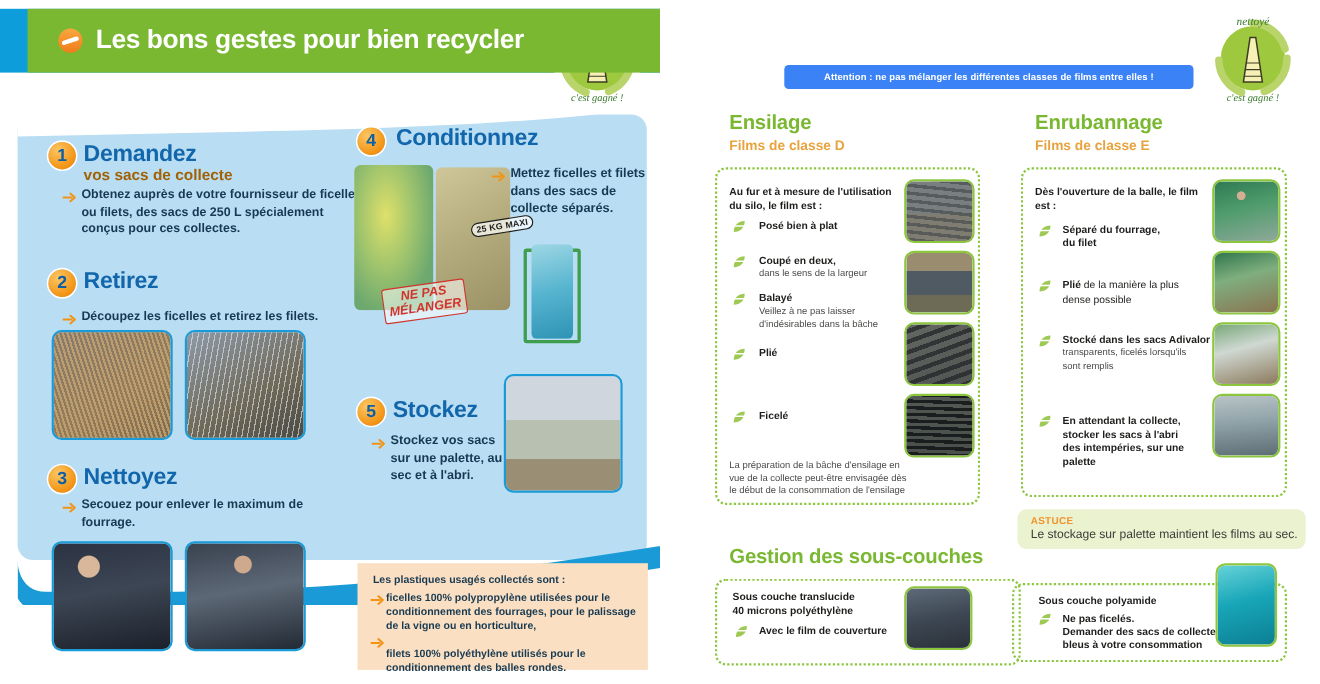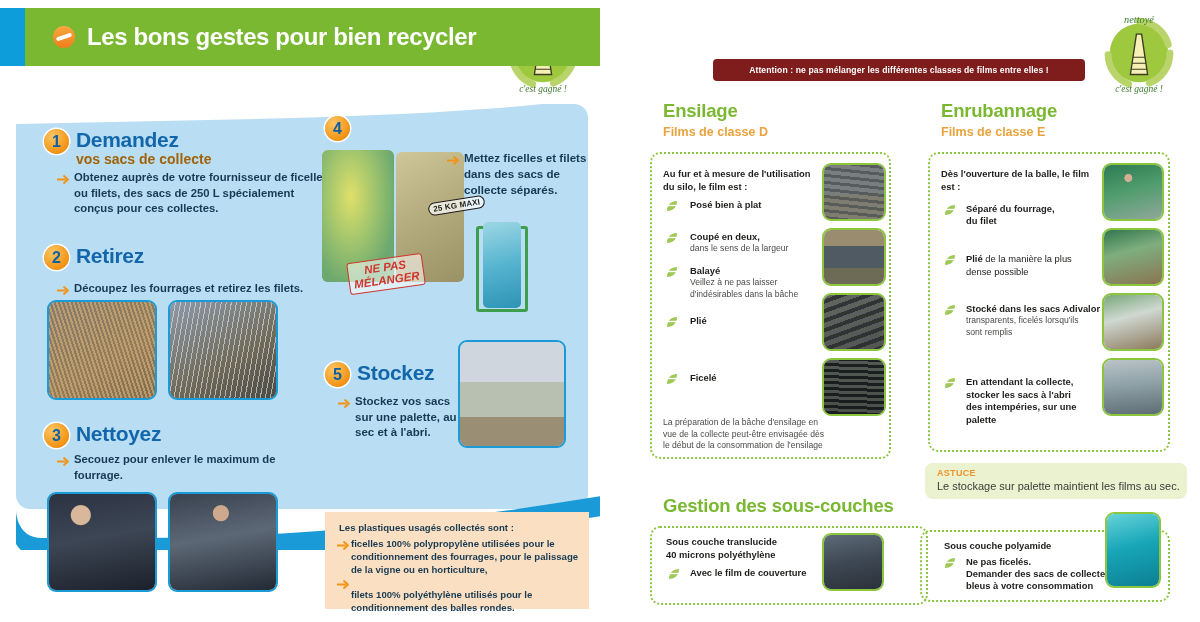--- a/index.html
+++ b/index.html
@@ -93,21 +93,21 @@
   .peach{
     position:absolute; left:325px; top:512px; width:264px; height:97px;
     background:#fbdfc2;
   }
   .peach .lead{ position:absolute; left:14px; top:10px; font-size:9.6px; font-weight:bold; color:#173a52; }
   .peach .li { position:absolute; left:26px; font-size:9.6px; font-weight:bold; color:#173a52; line-height:13px; }
 
   
   .orange-band{
     position:absolute; left:713px; top:59px; width:372px; height:22px;
-    background:#7f1d1d; border-radius:4px;
+    background:#3b82f6; border-radius:4px;
     color:#ffffff; font-size:8.6px; font-weight:bold;
     text-align:center; line-height:22px; letter-spacing:0.1px;
   }
   .sec-title{
     position:absolute; color:#7ab832; font-weight:bold; font-size:18.5px;
     letter-spacing:-0.2px; white-space:nowrap;
   }
   .sec-sub{
     position:absolute; color:#e8a33d; font-weight:bold; font-size:12.5px;
     white-space:nowrap;
@@ -227,21 +227,21 @@
   </span>
   <div class="body-txt" style="left:74px; top:170px; width:255px;">Obtenez auprès de votre fournisseur de ficelles ou filets, des sacs de 250 L spécialement conçus pour ces collectes.</div>
 
   <div class="num-badge" style="left:44px; top:245px;">2</div>
   <div class="step-title" style="left:76px; top:244px;">Retirez</div>
   <span class="arrow-ico" style="left:57px; top:285px;">
     <svg viewBox="0 0 13 11">
         <path d="M0,5.5 L8,5.5 M7,2 L11,5.5 L7,9" stroke="#f39313" stroke-width="1.8" fill="none" stroke-linecap="round" stroke-linejoin="round"></path>
       </svg>
   </span>
-  <div class="body-txt" style="left:74px; top:281px; width:250px;">Découpez les fourrages et retirez les filets.</div>
+  <div class="body-txt" style="left:74px; top:281px; width:250px;">Découpez les ficelles et retirez les filets.</div>
 
   <div class="photo" style="left:47px; top:300px; width:110px; height:100px;">
     <div class="photo-inner tx-straw"></div>
   </div>
   <div class="photo" style="left:168px; top:300px; width:110px; height:100px;">
     <div class="photo-inner tx-net"></div>
   </div>
 
   <div class="num-badge" style="left:44px; top:423px;">3</div>
   <div class="step-title" style="left:76px; top:422px;">Nettoyez</div>
@@ -253,20 +253,21 @@
   <div class="body-txt" style="left:74px; top:452px; width:250px;">Secouez pour enlever le maximum de fourrage.</div>
 
   <div class="photo" style="left:47px; top:492px; width:110px; height:100px;">
     <div class="photo-inner tx-manA"></div>
   </div>
   <div class="photo" style="left:168px; top:492px; width:110px; height:100px;">
     <div class="photo-inner tx-manB"></div>
   </div>
 
   <div class="num-badge" style="left:325px; top:116px;">4</div>
+  <div class="step-title" style="left:360px; top:114px;">Conditionnez</div>
 
   <div class="photo" style="left:322px; top:150px; width:72px; height:132px; border-radius:6px; border:none;">
     <div class="photo-inner tx-bagA"></div>
   </div>
   <div class="photo" style="left:396px; top:152px; width:68px; height:130px; border-radius:6px; border:none;">
     <div class="photo-inner tx-bagB"></div>
   </div>
 
   <span class="arrow-ico" style="left:447px; top:155px;">
     <svg viewBox="0 0 13 11">

